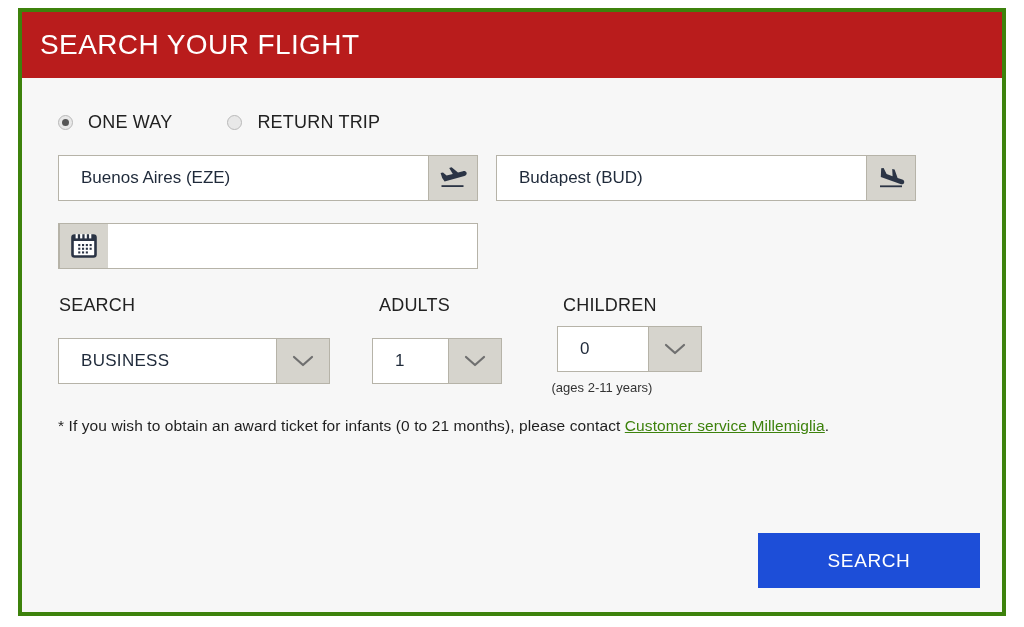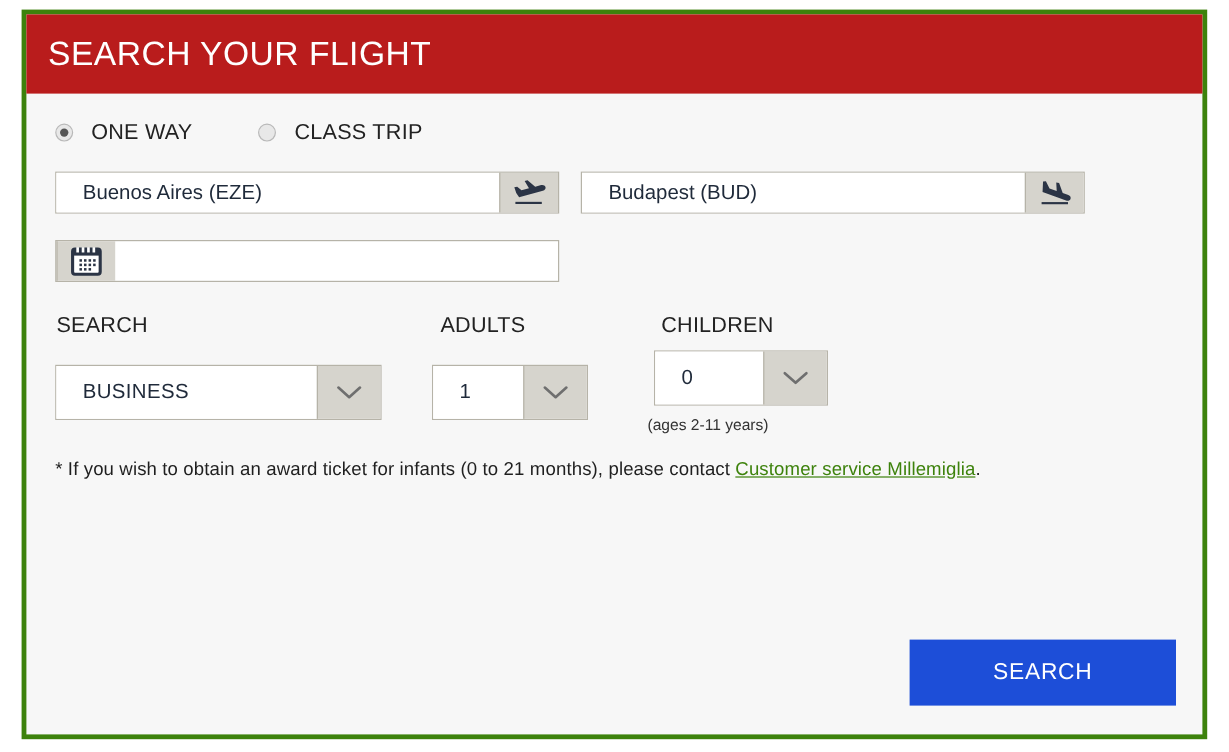--- a/index.html
+++ b/index.html
@@ -35,23 +35,24 @@
   }
   .widget-title {
     color: #ffffff;
     font-size: 28px;
     letter-spacing: 0.4px;
     font-weight: 400;
   }
 
   .widget-body {
     position: relative;
-    padding: 0 22px;
+    padding: 12px 22px;
     box-sizing: border-box;
     height: 534px;
+    margin-left: 12px;
   }
 
   
   .triptype-row {
     display: flex;
     align-items: center;
     padding-top: 22px;
     padding-left: 2px;
   }
   .radio-opt {
@@ -85,21 +86,21 @@
     margin-left: 15px;
     font-size: 18px;
     color: #222222;
     letter-spacing: 0.2px;
   }
 
   
   .field {
     display: flex;
     align-items: stretch;
-    height: 35px;
+    height: 46px;
     border: 1px solid #b6b3a8;
     box-sizing: border-box;
     background: #ffffff;
   }
   .field-input {
     flex: 1 1 auto;
     display: flex;
     align-items: center;
     padding-left: 22px;
     font-size: 17px;
@@ -233,21 +234,21 @@
 
   <div class="widget-body">
 
     <div class="triptype-row">
       <div class="radio-opt">
         <span class="radio-dot on"></span>
         <span class="radio-label">ONE WAY</span>
       </div>
       <div class="radio-opt">
         <span class="radio-dot"></span>
-        <span class="radio-label">CLASS TRIP</span>
+        <span class="radio-label">RETURN TRIP</span>
       </div>
     </div>
 
     <div class="row-places">
 
       <div class="field field-origin">
         <div class="field-input" title="From">Buenos Aires (EZE)</div>
         <div class="field-btn">
           <span>
             <svg width="30" height="26" viewBox="0 0 30 26">

